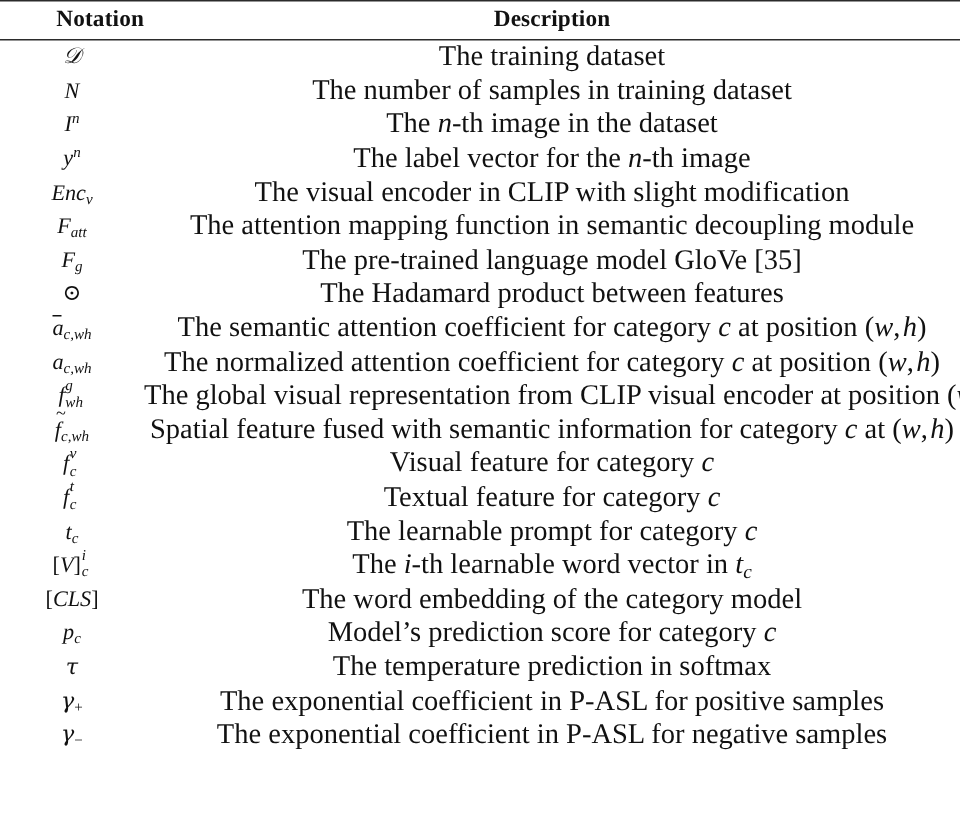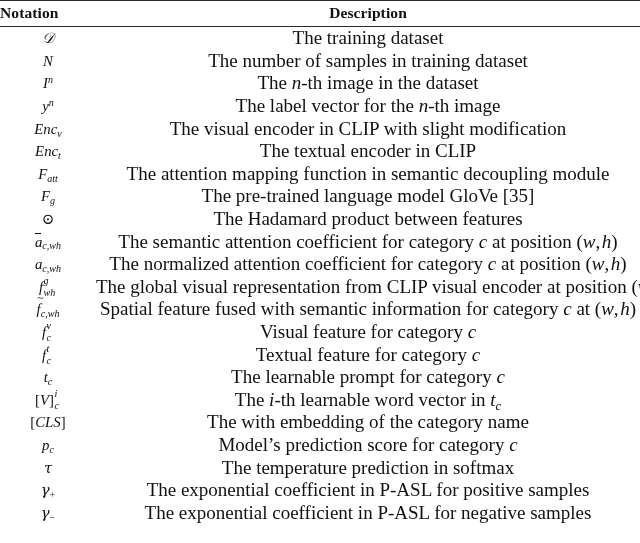--- a/index.html
+++ b/index.html
@@ -44,21 +44,21 @@
   }
 
   thead th {
     font-weight: bold;
     font-size: 15.5px;
     line-height: 19px;
     padding: 2px 0 4px 0;
     text-align: center;
     letter-spacing: 0.1px;
   }
-  thead th.th-notation { text-align: left; }
+  thead th.th-notation { text-align: right; }
   thead th.th-desc     { text-align: center; margin-top: 17px; }
 
   tbody td {
     font-size: 14.6px;
     line-height: 16px;
     padding: 1px 0 1px 0;
     text-align: center;
     vertical-align: middle;
     height: 20.6px;
   }
@@ -186,24 +186,20 @@
       <tr>
         <td class="cell-notation"><span class="mi">y</span><sup>n</sup></td>
         <td class="cell-desc">The label vector for the <span class="mi">n</span>-th image</td>
       </tr>
 
       <tr>
         <td class="cell-notation"><span class="mi">Enc</span><sub>v</sub></td>
         <td class="cell-desc">The visual encoder in CLIP with slight modification</td>
       </tr>
 
-      <tr>
-        <td class="cell-notation"><span class="mi">Enc</span><sub>t</sub></td>
-        <td class="cell-desc">The textual encoder in CLIP</td>
-      </tr>
 
       <tr>
         <td class="cell-notation"><span class="mi">F</span><sub>att</sub></td>
         <td class="cell-desc">The attention mapping function in semantic decoupling module</td>
       </tr>
 
       <tr>
         <td class="cell-notation"><span class="mi">F</span><sub>g</sub></td>
         <td class="cell-desc">The pre-trained language model GloVe [35]</td>
       </tr>
@@ -249,21 +245,21 @@
         <td class="cell-desc">The learnable prompt for category <span class="mi">c</span></td>
       </tr>
 
       <tr>
         <td class="cell-notation"><span class="bracket">[</span><span class="mi">V</span><span class="bracket">]</span><span class="subsup"><sup>i</sup><sub>c</sub></span><span style="display:inline-block;width:7px"></span></td>
         <td class="cell-desc">The <span class="mi">i</span>-th learnable word vector in <span class="mi">t</span><sub>c</sub></td>
       </tr>
 
       <tr>
         <td class="cell-notation"><span class="bracket">[</span><span class="mi">CLS</span><span class="bracket">]</span></td>
-        <td class="cell-desc">The with embedding of the category name</td>
+        <td class="cell-desc">The word embedding of the category model</td>
       </tr>
 
       <tr>
         <td class="cell-notation"><span class="mi">p</span><sub>c</sub></td>
         <td class="cell-desc">Model’s prediction score for category <span class="mi">c</span></td>
       </tr>
 
       <tr>
         <td class="cell-notation"><span class="greek">τ</span></td>
         <td class="cell-desc">The temperature prediction in softmax</td>

